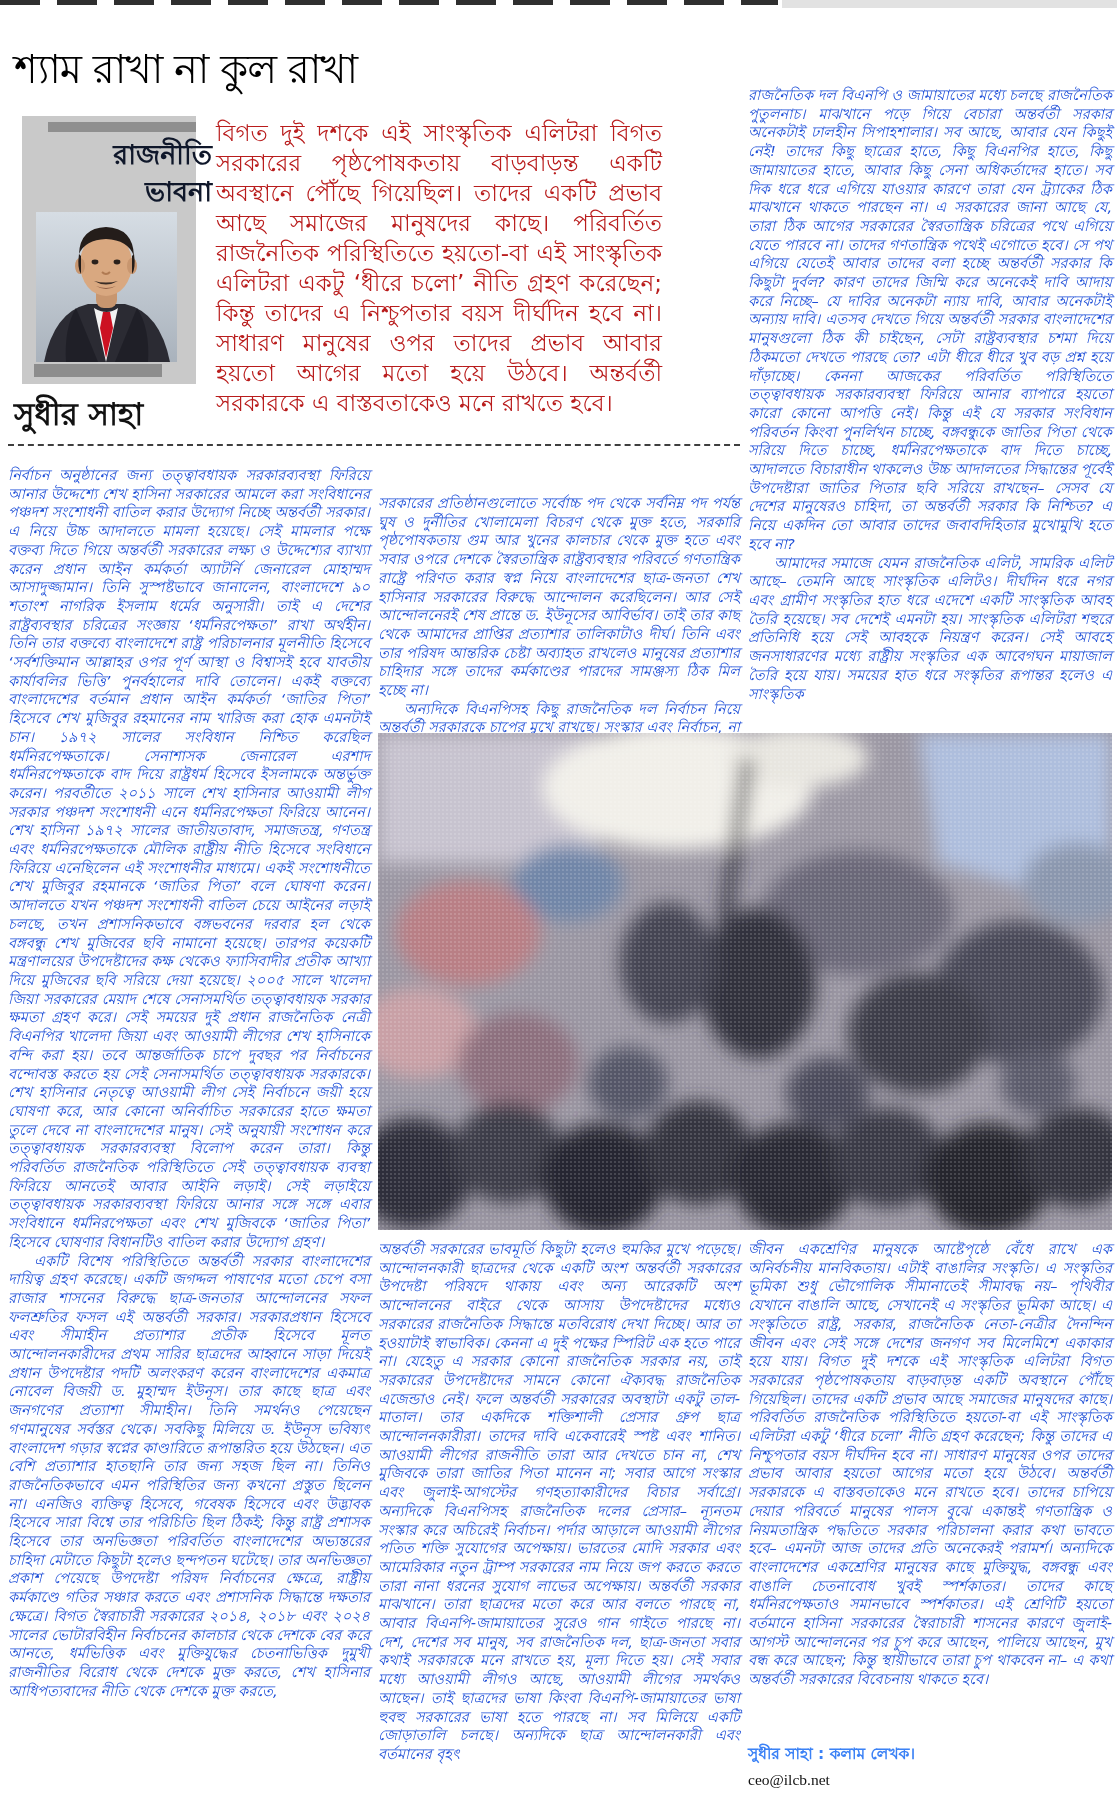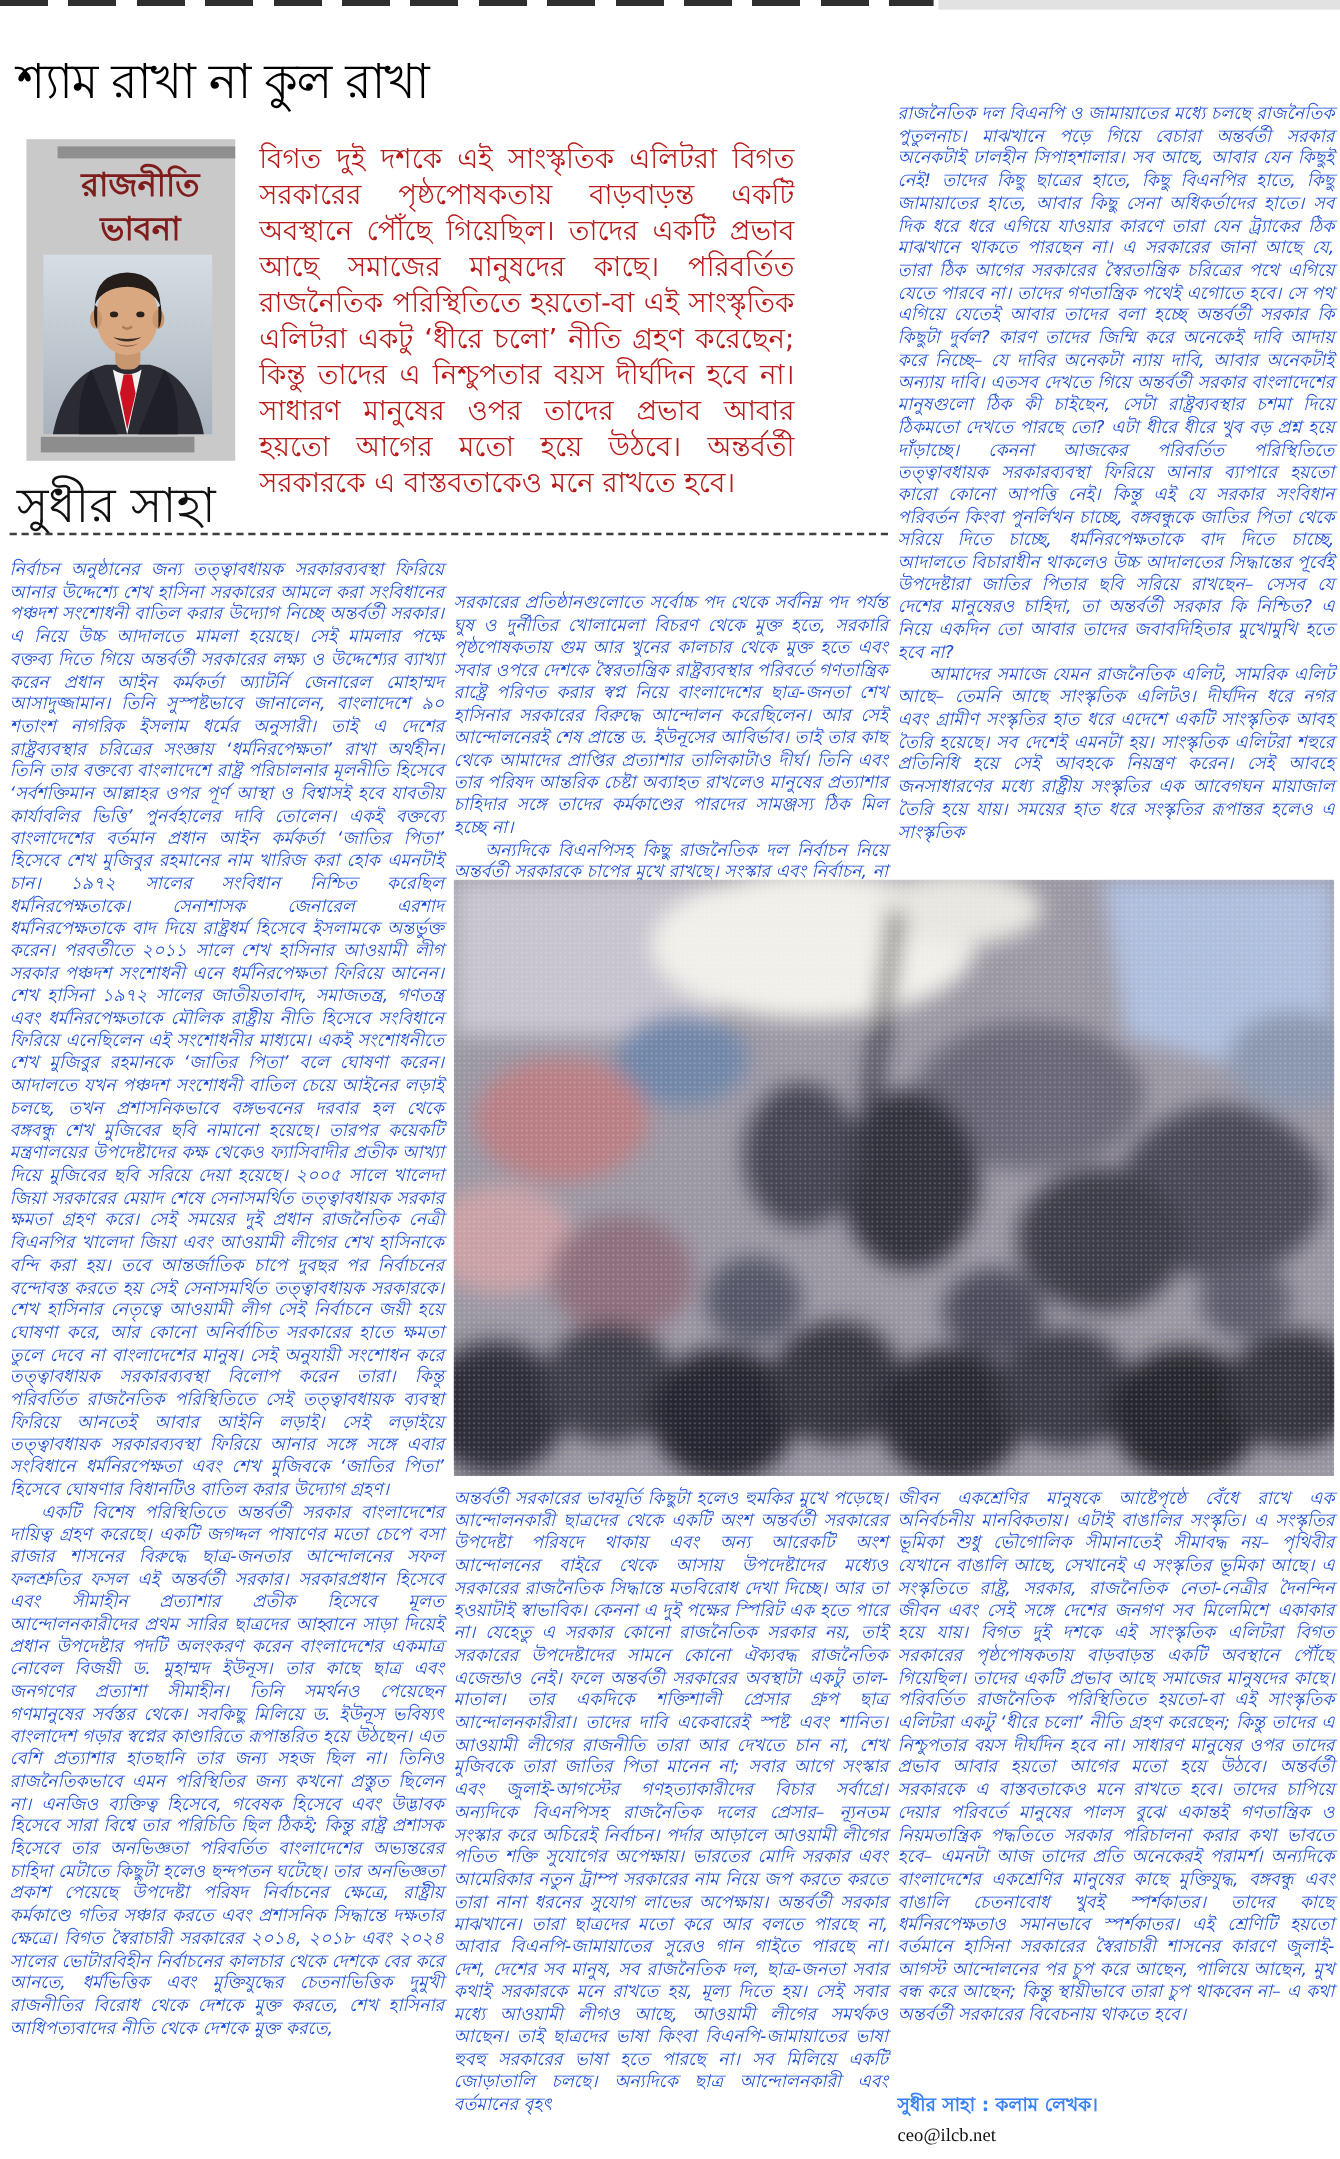--- a/index.html
+++ b/index.html
@@ -10,25 +10,25 @@
   .strip-dark{top:0;left:0;width:778px;height:5px;
     background:repeating-linear-gradient(90deg,#2f2f2f 0 40px,transparent 40px 57px);}
   .strip-light{top:0;left:782px;width:335px;height:8px;background:#e2e2e2;}
   
   .headline{left:14px;top:0;width:640px;font-size:40px;line-height:84px;font-weight:400;
     color:#000;letter-spacing:-1px;font-family:"DejaVu Serif", serif;}
   
   .kicker-box{left:22px;top:116px;width:174px;height:268px;background:#c9c9c9;}
   .kicker-topbar{left:26px;top:6px;width:148px;height:10px;background:#8f8f8f;}
   .kicker-bottombar{left:12px;top:248px;width:128px;height:13px;background:#8d8d8d;}
-  .kicker-label{left:0;top:20px;width:190px;text-align:center;font-weight:700;font-size:27px;
-    line-height:37px;color:#7f1d1d;}
+  .kicker-label{left:0;top:20px;width:190px;text-align:right;font-weight:700;font-size:27px;
+    line-height:37px;color:#0f172a;}
   .portrait{left:14px;top:96px;width:141px;height:150px;display:block;}
   
-  .author-name{left:14px;top:390px;font-size:40px;font-weight:400;color:#111;}
+  .author-name{left:14px;top:390px;font-size:31px;font-weight:700;color:#111;}
   
   .lede{left:216px;top:118px;width:446px;font-size:23px;line-height:30px;color:#b91c1c;
     text-align:justify;}
   
   .dash-rule{left:8px;top:444px;width:732px;height:0;border-top:2px dashed #3f3f3f;}
   
   .bodycol{font-size:14.5px;line-height:18.7px;text-align:justify;color:#1d4ed8;font-style:italic;}
   .bodycol p{margin:0;}
   .bodycol p.ind{text-indent:1.8em;}
   .col1{left:8px;top:466px;width:362px;}

